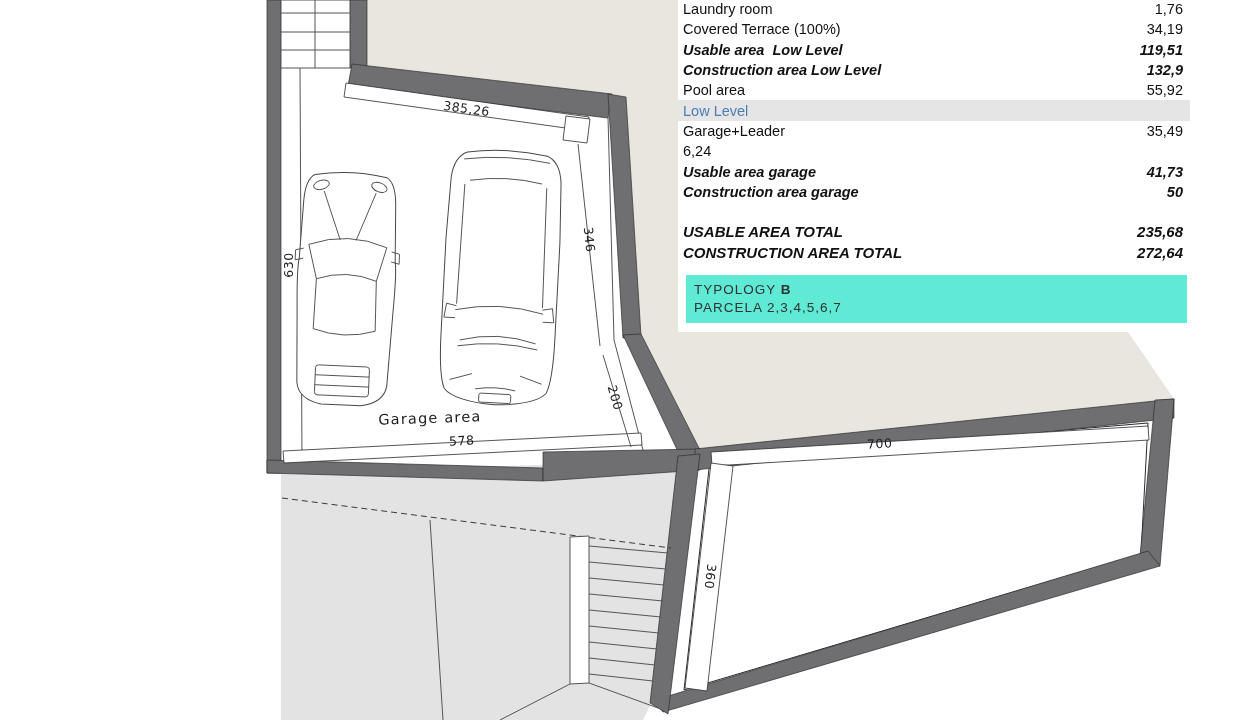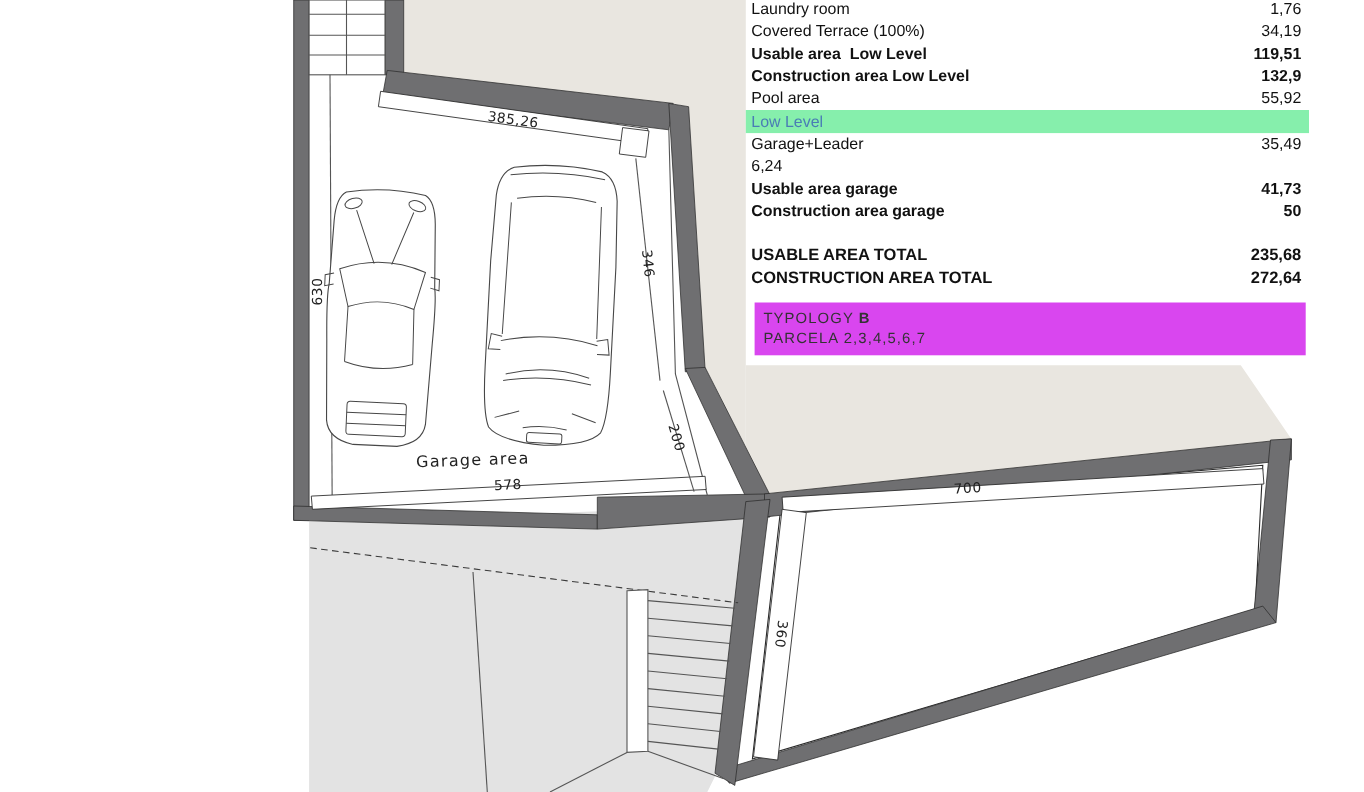--- a/index.html
+++ b/index.html
@@ -5,27 +5,27 @@
   html,body{margin:0;padding:0;background:#fff;}
   #stage{position:relative;width:1240px;height:720px;background:#ffffff;overflow:hidden;
          font-family:"Liberation Sans", sans-serif;}
   #plan-svg{position:absolute;left:0;top:0;}
 
   
   .area-table{position:absolute;left:678px;top:-1px;width:512px;font-size:14.5px;color:#111;}
   .arow{height:20.3px;display:flex;align-items:center;padding:0 7px 0 5px;gap:32px;}
   .arow .lbl{flex:1 1 auto;white-space:pre;}
   .arow .val{flex:0 0 auto;}
-  .arow.b .lbl,.arow.b .val{font-weight:700;}
+  .arow.b .lbl,.arow.b .val{font-weight:700;font-style:italic;}
   .arow.vb .val{font-weight:400;}
-  .arow.hl{background:#86efac;}
+  .arow.hl{background:#e5e5e5;}
   .arow.hl .lbl{color:#4a7db5;}
   .totals{position:absolute;left:678px;top:221px;width:512px;font-size:15px;color:#111;}
   .totals .arow{height:21px;}
-  .typ-box{position:absolute;left:686px;top:275px;width:501px;height:48px;background:#d946ef;
+  .typ-box{position:absolute;left:686px;top:275px;width:501px;height:48px;background:#5eead4;
            color:#333;font-size:13.5px;letter-spacing:1px;padding-left:8px;box-sizing:border-box;}
   .typ-line1{margin-top:7px;}
   .typ-line2{margin-top:3px;}
   .typ-b{font-weight:700;letter-spacing:0.5px;}
 
   
   .wall{fill:#6f6f71;stroke:#2e2e2e;stroke-width:0.7;}
   .site{fill:#e9e6e0;}
   .terr{fill:#e3e3e3;}
   .white{fill:#ffffff;}

